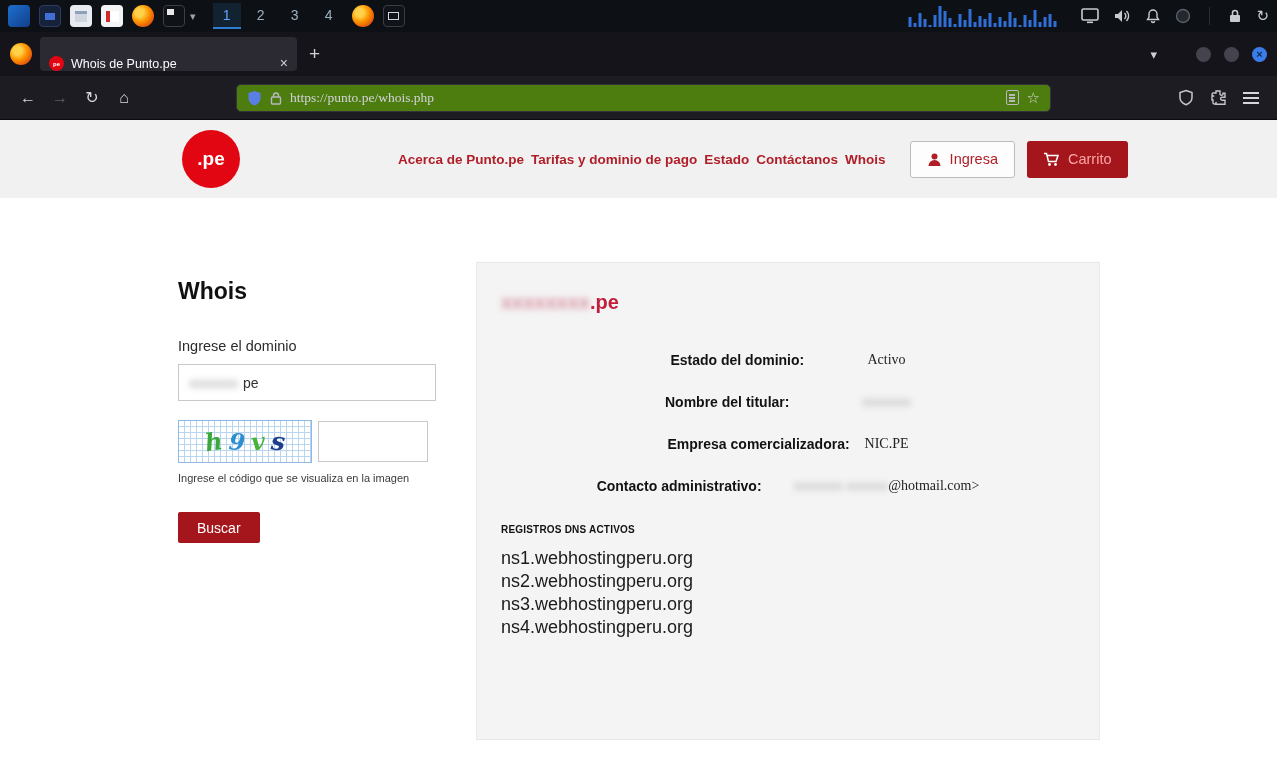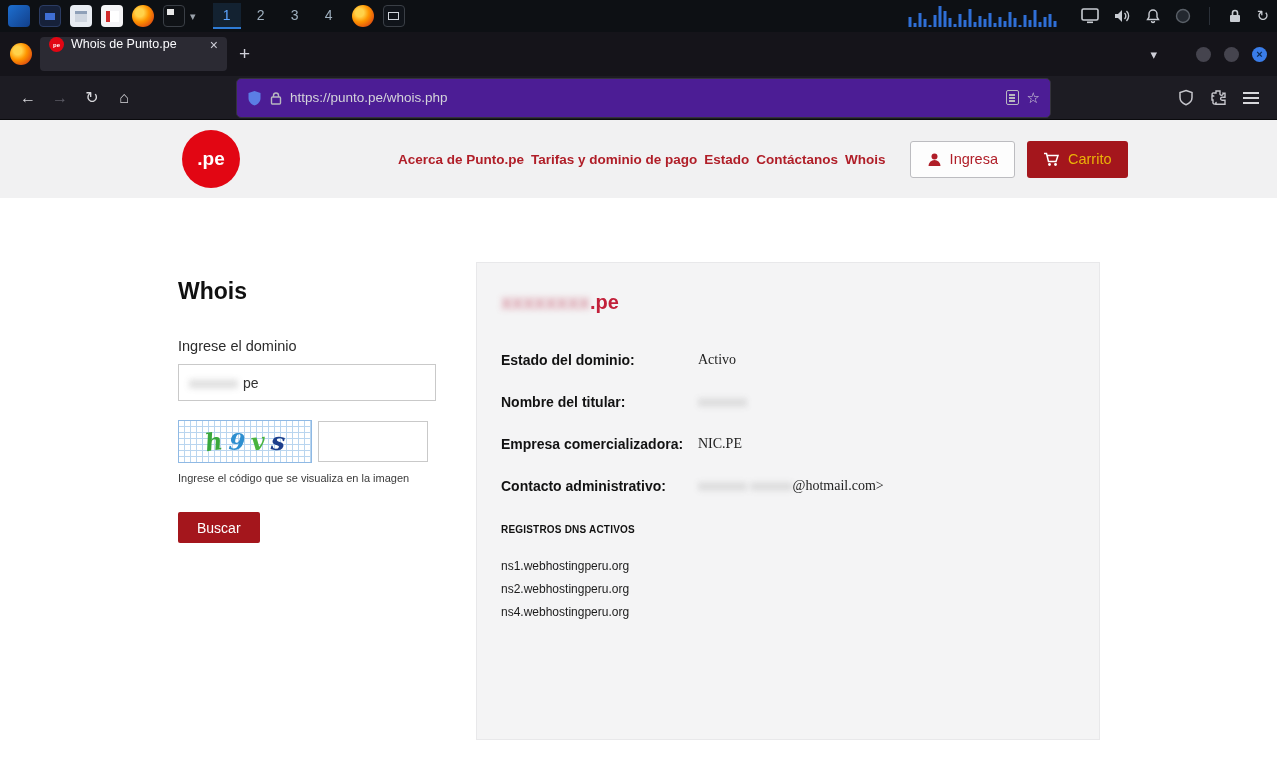--- a/index.html
+++ b/index.html
@@ -41,22 +41,22 @@
   .tray svg { display:block; }
   .tray-sep { width:1px; height:18px; background:#2a3038; margin:0 4px; }
   .tray-glyph { font-size:15px; color:#c8ccd2; }
 
   
   .tabbar {
     position:absolute; top:32px; left:0; right:0; height:44px;
     background:#15141a; display:flex; align-items:center; padding:0 10px;
   }
   .tab {
-    margin-left:8px; width:187px; height:34px; background:#2b2a33;
-    border-radius:4px; display:flex; align-items:flex-start; gap:7px;
+    margin-left:8px; width:257px; height:34px; background:#2b2a33;
+    border-radius:4px; display:flex; align-items:flex-end; gap:7px;
     padding:0 9px; color:#fbfbfe; font-size:12.5px;
   }
   .tab-favicon { width:15px; height:15px; border-radius:50%; background:#e20613;
     color:#fff; font-size:6px; font-weight:bold; display:flex; align-items:center; justify-content:center; flex:0 0 auto; }
   .tab-title { flex:1; white-space:nowrap; overflow:hidden; }
   .tab-close { color:#cfcfd8; font-size:14px; cursor:default; }
   .newtab { color:#cfcfd8; font-size:19px; margin-left:12px; }
   .tabbar-right { margin-left:auto; display:flex; align-items:center; gap:13px; }
   .list-tabs-caret { color:#cfcfd8; font-size:13px; margin-right:26px; }
   .winbtn { width:15px; height:15px; border-radius:50%; background:#45444e; }
@@ -66,24 +66,24 @@
   
   .navbar {
     position:absolute; top:76px; left:0; right:0; height:44px;
     background:#1d1c23; border-bottom:1px solid #0a0a0d;
     display:flex; align-items:center; padding:0 12px;
   }
   .nav-btn { width:32px; height:30px; display:flex; align-items:center; justify-content:center;
     color:#d7d7db; font-size:16px; border-radius:4px; }
   .nav-btn.disabled { color:#5c5c66; }
   .urlbar {
-    margin-left:96px; height:40px; flex:1; max-width:815px;
-    background:#4c1d95; border:1px solid #34333c; border-radius:5px;
+    margin-left:96px; height:28px; flex:1; max-width:815px;
+    background:#4d7c0f; border:1px solid #34333c; border-radius:5px;
     display:flex; align-items:center; gap:8px; padding:0 10px;
-    color:#d3d3da; font-size:13.5px;
+    color:#d3d3da; font-size:13.5px;font-family:Liberation Serif, serif;
   }
   .url-text { flex:1; white-space:nowrap; overflow:hidden; }
   .reader-icon { width:13px; height:15px; border:1.5px solid #b8b8c0; border-radius:2px; position:relative; }
   .reader-icon::after{ content:""; position:absolute; left:2px; top:3px; width:6px; height:1.5px;
     background:#b8b8c0; box-shadow:0 3px 0 #b8b8c0, 0 6px 0 #b8b8c0; }
   .url-star { color:#d7d7db; font-size:15px; }
   .navbar-right { display:flex; align-items:center; gap:16px; margin-left:auto; padding-right:6px; }
   .hamburger { width:16px; height:12px; border-top:2px solid #d7d7db; border-bottom:2px solid #d7d7db; position:relative; }
   .hamburger::after{ content:""; position:absolute; top:3px; left:0; width:16px; height:2px; background:#d7d7db; }
 
@@ -98,21 +98,21 @@
   .site-nav { display:flex; align-items:center; gap:7px; margin-left:158px; }
   .site-nav span { color:#b01e28; font-size:13.5px; font-weight:bold; white-space:nowrap; }
   .btn-ingresa {
     margin-left:24px; height:37px; padding:0 16px; background:#fdfdfd;
     border:1px solid #bcbcc0; border-radius:3px; display:flex; align-items:center; gap:8px;
     color:#b01e28; font-size:14.5px;
   }
   .btn-carrito {
     margin-left:12px; height:37px; padding:0 16px; background:#a4161c;
     border-radius:3px; display:flex; align-items:center; gap:8px;
-    color:#eab308; font-size:14.5px;
+    color:#fca5a5; font-size:14.5px;
   }
   .content { position:relative; height:567px; }
 
   .whois-title { position:absolute; left:178px; top:80px; font-size:23px; font-weight:bold; color:#101010; }
   .domain-label { position:absolute; left:178px; top:140px; font-size:14.5px; color:#2b2b2b; }
   .domain-input {
     position:absolute; left:178px; top:166px; width:258px; height:37px;
     background:#fff; border:1px solid #c9c9c9; display:flex; align-items:center; gap:5px;
     padding:0 10px; font-size:14px; color:#333;
   }
@@ -139,25 +139,25 @@
     background:#a4161c; color:#fff; font-size:14px; border:none; border-radius:2px;
     display:flex; align-items:center;
   }
 
   .card {
     position:absolute; left:476px; top:64px; width:624px; height:478px;
     background:#f4f4f5; border:1px solid #e8e8ea; padding:28px 24px;
   }
   .card-domain { font-size:20px; font-weight:bold; color:#c2203a; }
   .card-rows { margin-top:38px; }
-  .card-row { display:flex; margin-bottom:26px; font-size:14px; }
+  .card-row { display:flex; margin-bottom:26px; font-size:14px;justify-content:center; }
   .card-row .lbl { width:197px; font-weight:bold; color:#121212; flex:0 0 auto; }
   .card-row .val { color:#222;font-family:Liberation Serif, serif; }
   .dns-title { margin-top:30px; font-size:10px; font-weight:bold; color:#111; letter-spacing:0.2px; }
-  .dns-list { margin-top:20px; font-size:12px; color:#1b1b1b; line-height:23px; }
+  .dns-list { margin-top:12px; font-size:18px; color:#1b1b1b; line-height:23px; }
 
   .blur { filter:blur(3.2px); opacity:0.8; }
   .blur-gray { color:#8a8a8a; }
   .blur-red { color:#d07b8c; }
 </style>
 </head>
 <body>
 
 <div class="screen">
 
@@ -326,20 +326,21 @@
             <span class="val">
               <span class="blur blur-gray">xxxxxxx xxxxxx</span><span>@hotmail.com&gt;</span>
             </span>
           </div>
         </div>
 
         <div class="dns-title">REGISTROS DNS ACTIVOS</div>
         <div class="dns-list">
           <div>ns1.webhostingperu.org</div>
           <div>ns2.webhostingperu.org</div>
+          <div>ns3.webhostingperu.org</div>
           <div>ns4.webhostingperu.org</div>
         </div>
       </div>
 
     </div>
   </div>
 
 </div>
 
 </body></html>

